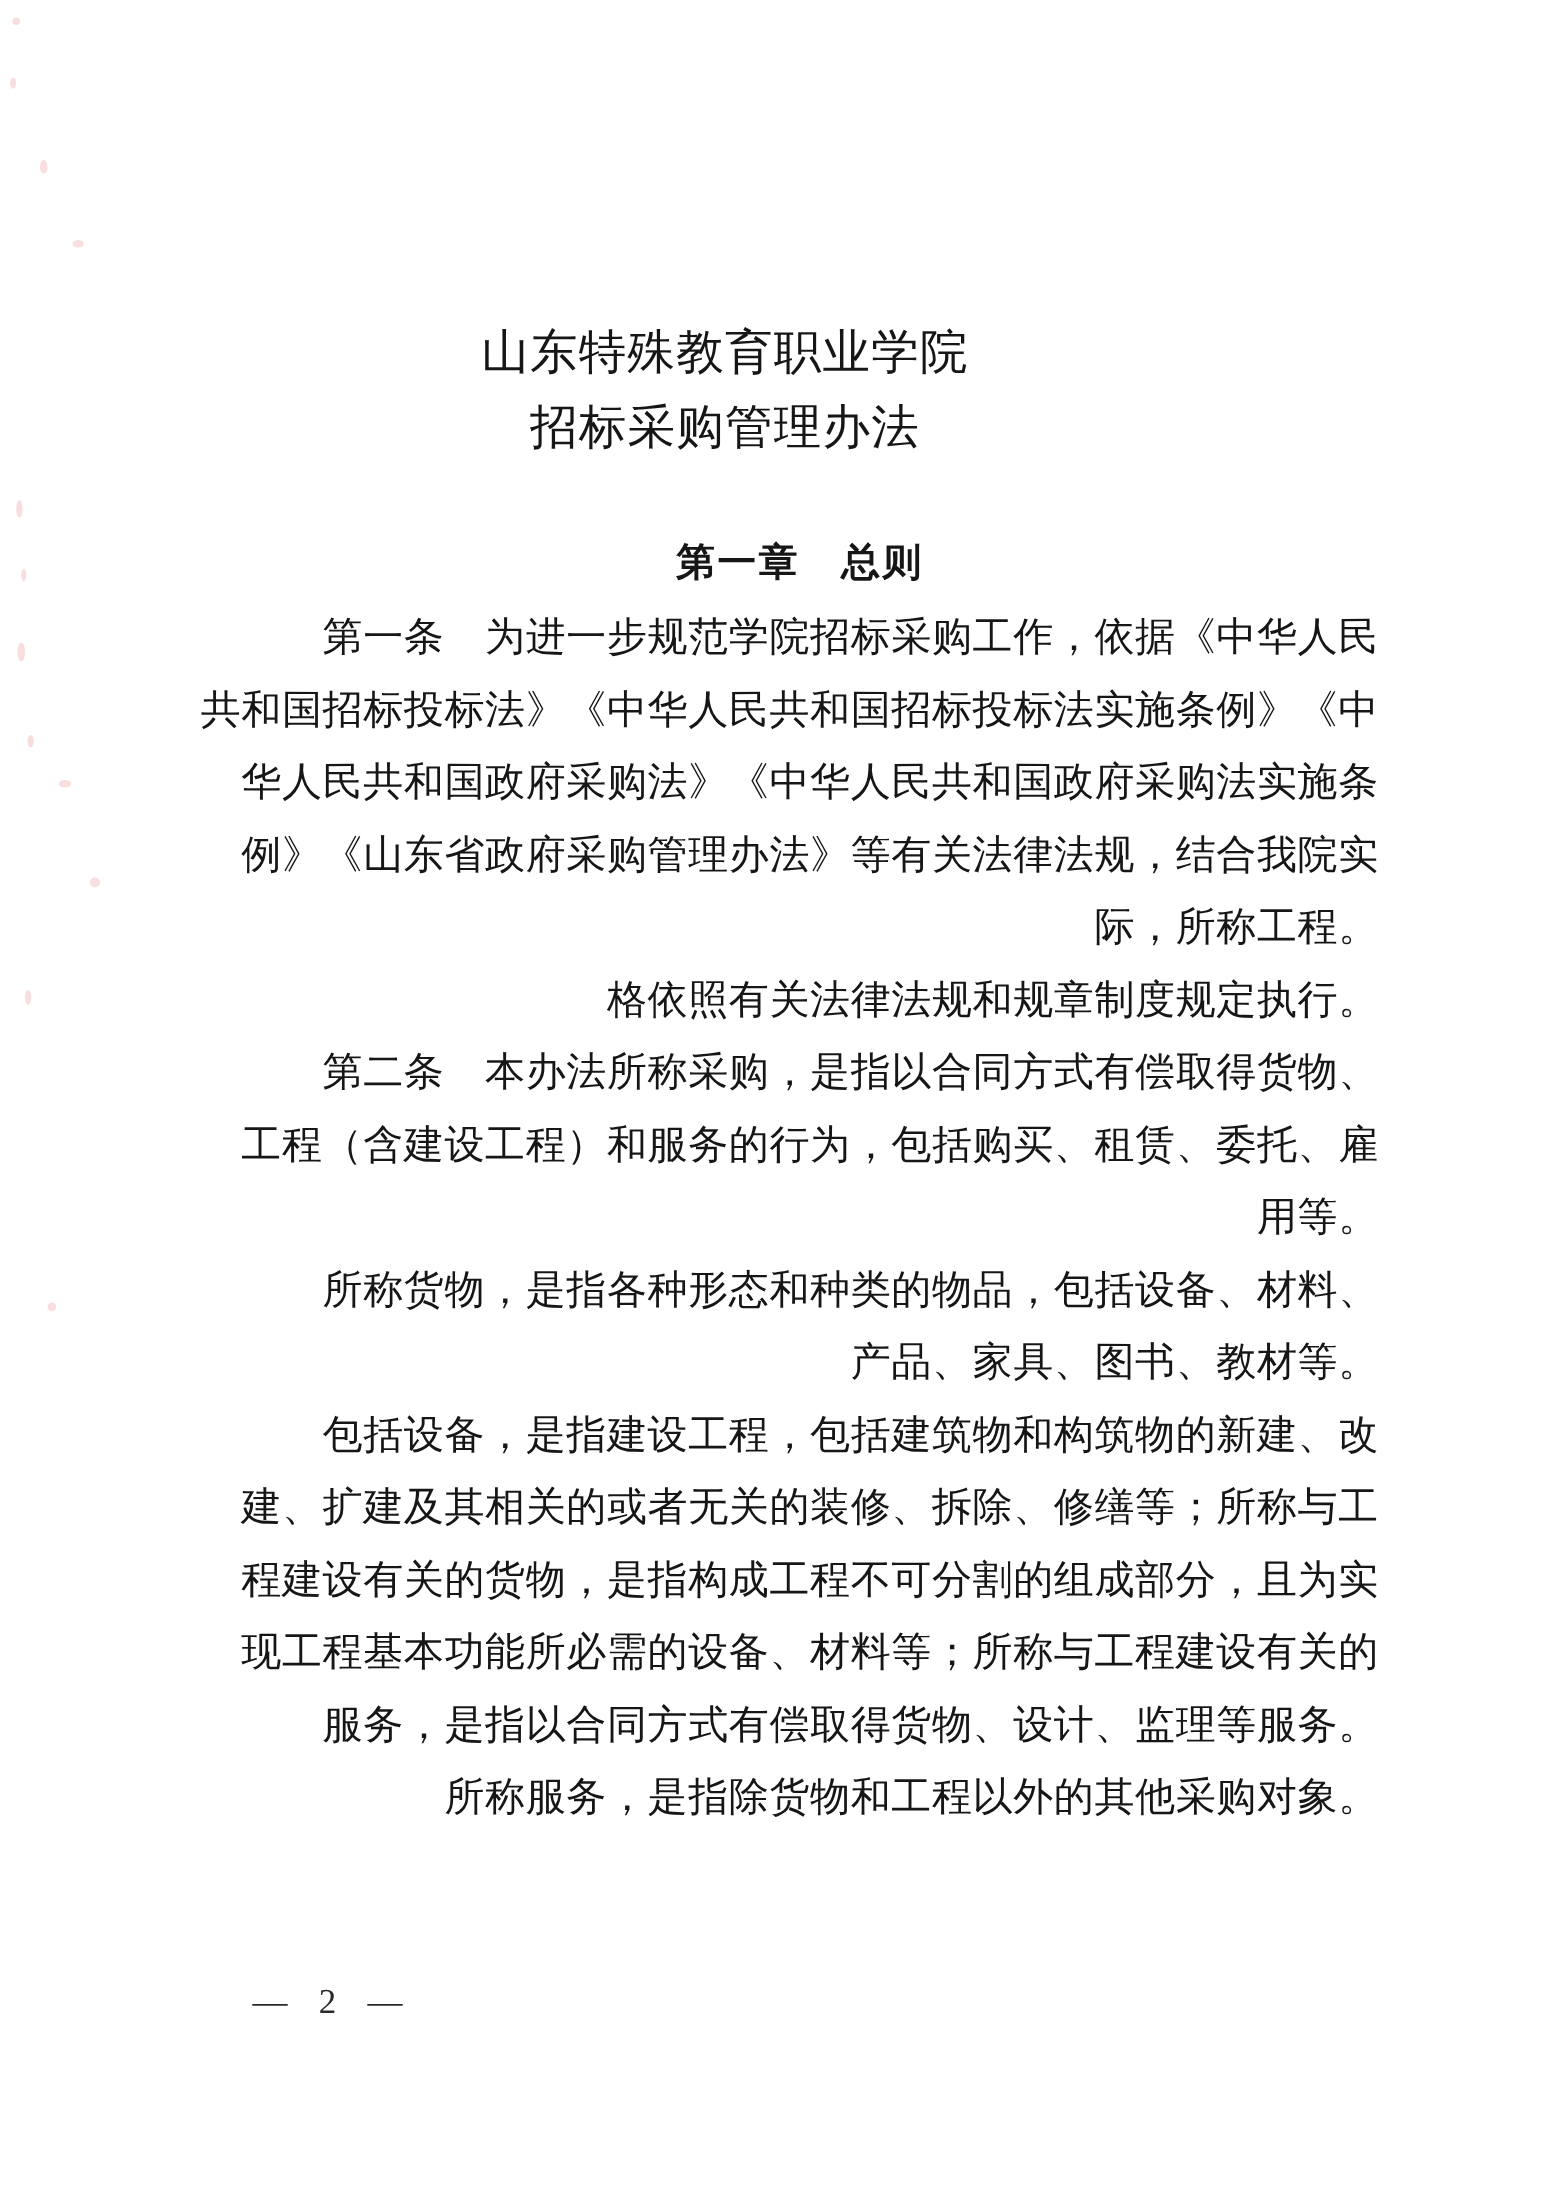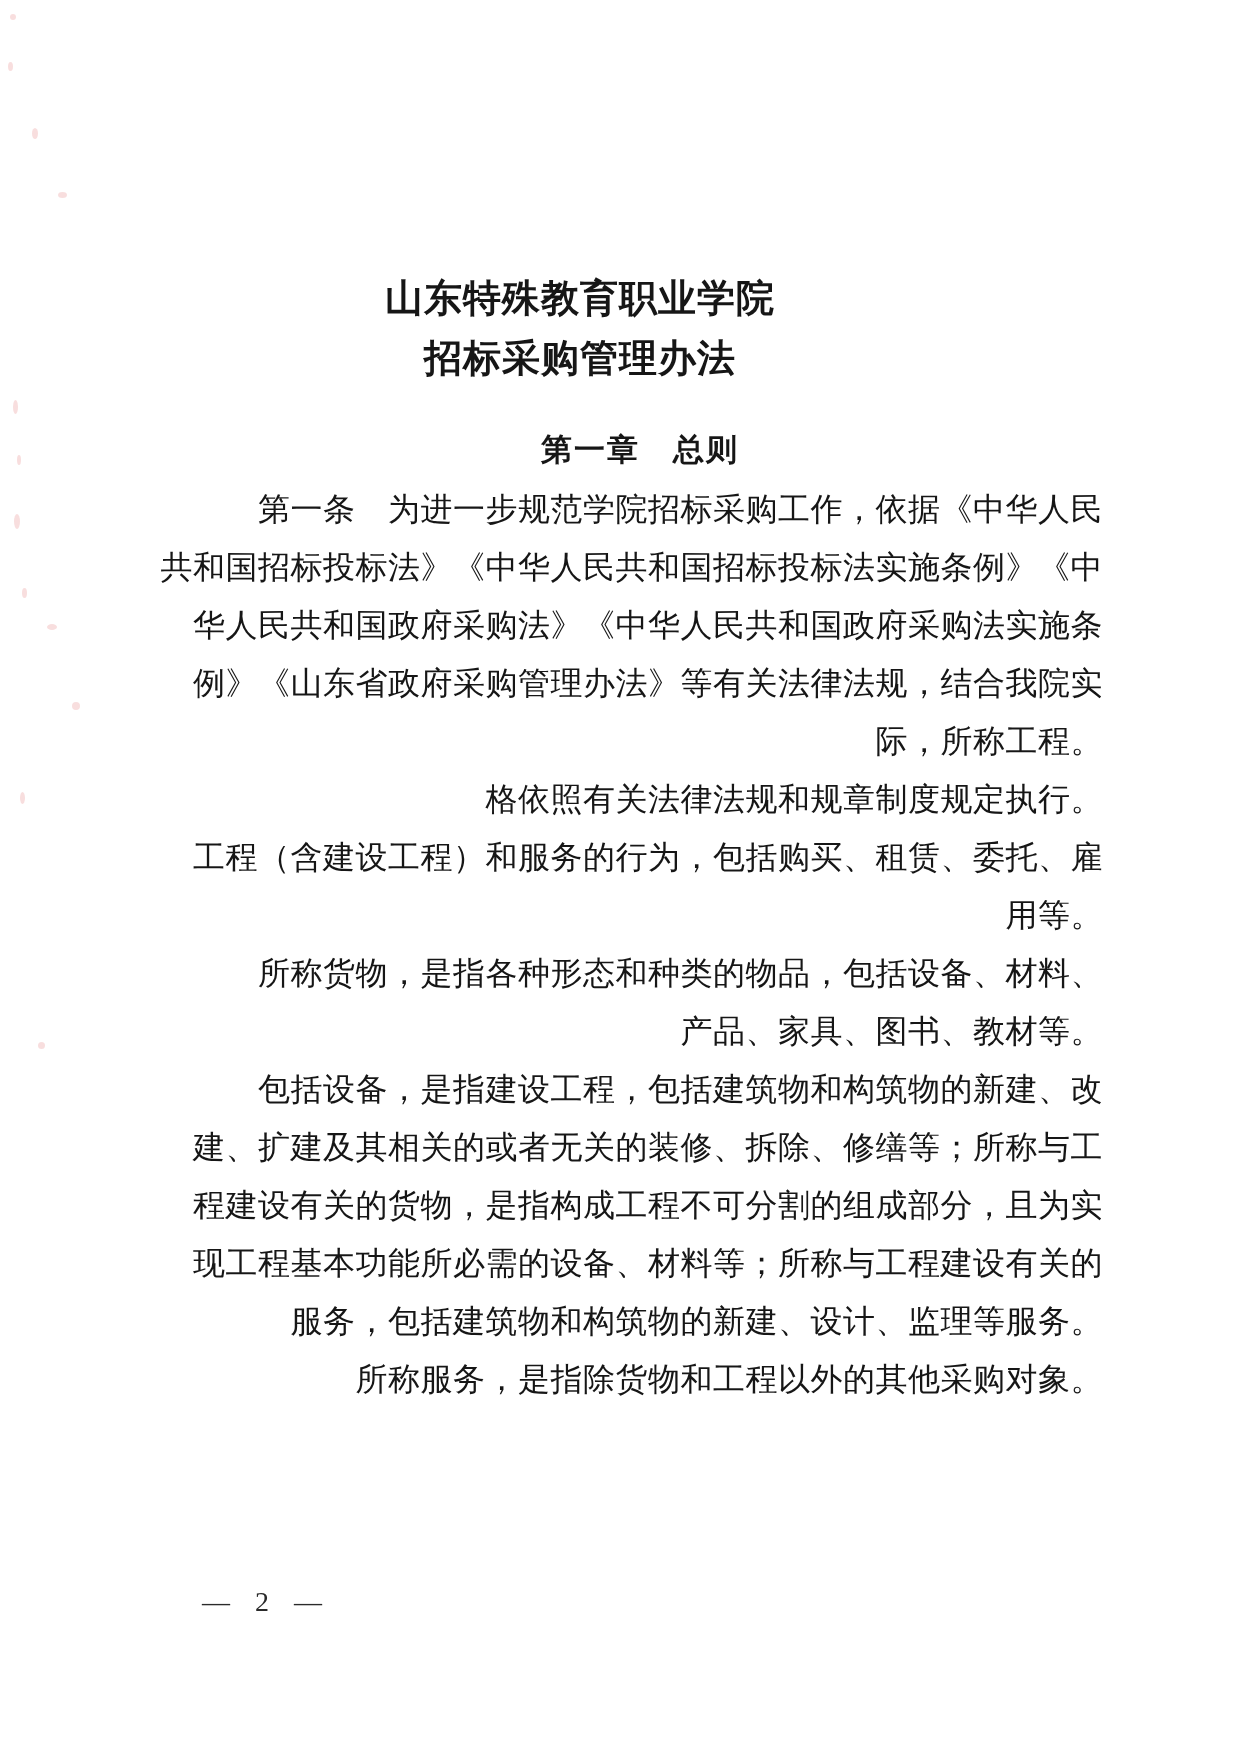--- a/index.html
+++ b/index.html
@@ -17,26 +17,26 @@
     overflow: hidden;
     font-family: "Liberation Serif", "DejaVu Serif", serif;
     color: var(--ink);
   }
   .page {
     position: absolute;
     inset: 0;
   }
   .doc-title {
     position: absolute;
-    top: 268px;
+    top: 252px;
     left: 0;
     width: 1160px;           
     text-align: center;
     font-size: 38px;
-    font-weight: bold;
+    font-weight: normal;
     line-height: 60px;
     letter-spacing: 1px;
     margin: 0;
   }
   .chapter-heading {
     position: absolute;
     top: 430px;
     left: 0;
     width: 1280px;           
     text-align: center;
@@ -104,27 +104,28 @@
 
   <h2 class="chapter-heading">第一章　总则</h2>
 
   <div class="doc-body">
       <div class="line indent">第一条　为进一步规范学院招标采购工作，依据《中华人民</div>
       <div class="line">共和国招标投标法》《中华人民共和国招标投标法实施条例》《中</div>
       <div class="line">华人民共和国政府采购法》《中华人民共和国政府采购法实施条</div>
       <div class="line">例》《山东省政府采购管理办法》等有关法律法规，结合我院实</div>
       <div class="line">际，所称工程。</div>
       <div class="line">格依照有关法律法规和规章制度规定执行。</div>
+      <div class="line indent">第二条　本办法所称采购，是指以合同方式有偿取得货物、</div>
       <div class="line">工程（含建设工程）和服务的行为，包括购买、租赁、委托、雇</div>
       <div class="line">用等。</div>
       <div class="line indent">所称货物，是指各种形态和种类的物品，包括设备、材料、</div>
       <div class="line">产品、家具、图书、教材等。</div>
       <div class="line indent">包括设备，是指建设工程，包括建筑物和构筑物的新建、改</div>
       <div class="line">建、扩建及其相关的或者无关的装修、拆除、修缮等；所称与工</div>
       <div class="line">程建设有关的货物，是指构成工程不可分割的组成部分，且为实</div>
       <div class="line">现工程基本功能所必需的设备、材料等；所称与工程建设有关的</div>
-      <div class="line">服务，包括建筑物和构筑物的新建、设计、监理等服务。</div>
+      <div class="line">服务，是指以合同方式有偿取得货物、设计、监理等服务。</div>
       <div class="line indent">所称服务，是指除货物和工程以外的其他采购对象。</div>
     </div>
 
   <div class="page-footer">— 2 —</div>
 
 </div>
 
 </body></html>

